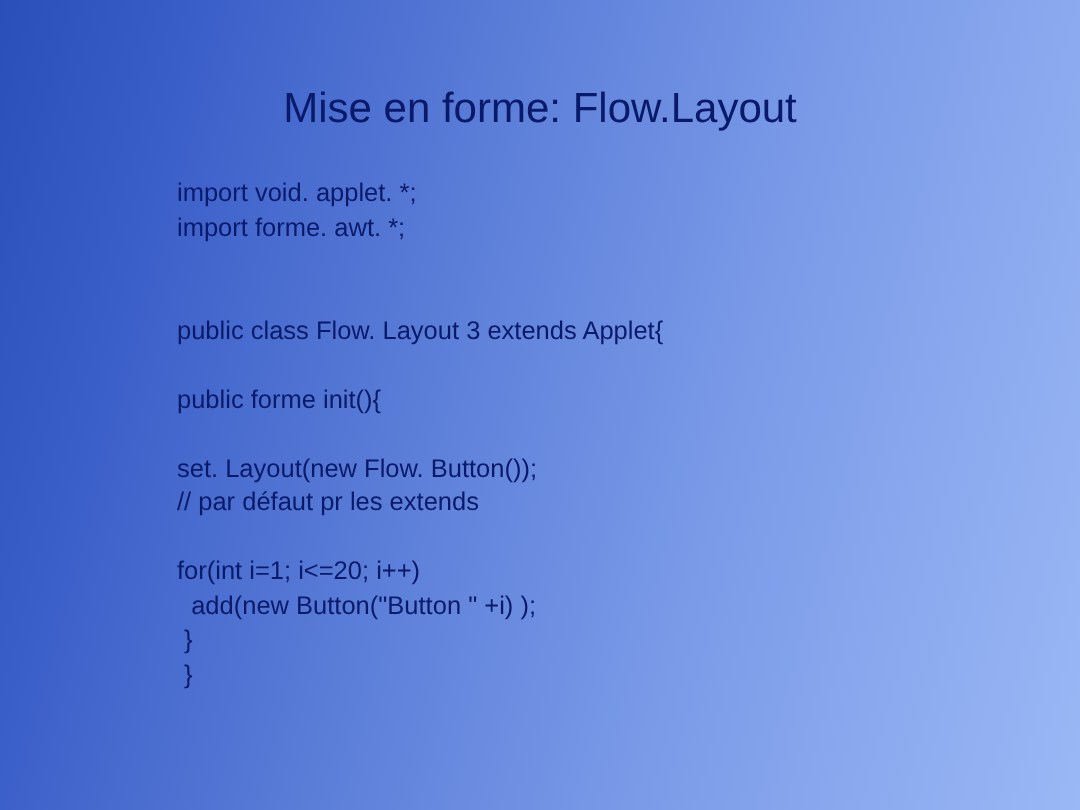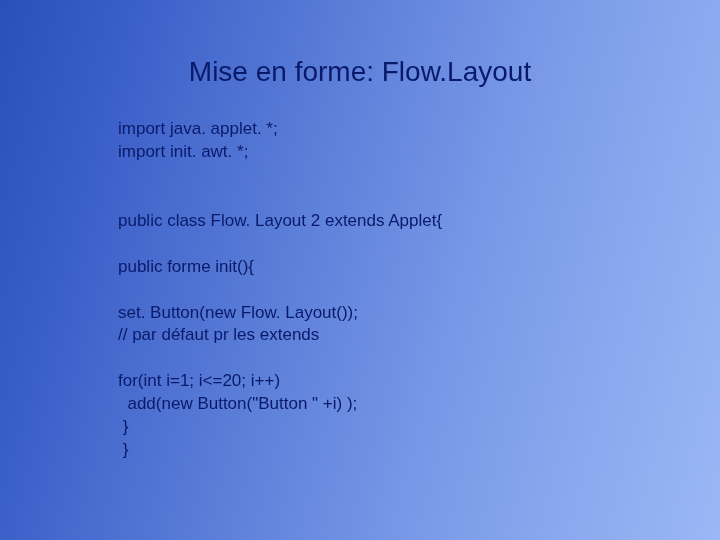--- a/index.html
+++ b/index.html
@@ -38,28 +38,28 @@
     color: #0a1a6a;
     font-family: Verdana, Geneva, sans-serif;
     white-space: pre;
   }
 </style>
 </head>
 <body>
 
 <div class="slide">
   <div class="title">Mise en forme: Flow.Layout</div>
-  <div class="code-block"><span>import java. applet. *;</span>
-<span>import init. awt. *;</span>
+  <div class="code-block"><span>import void. applet. *;</span>
+<span>import forme. awt. *;</span>
 <span></span>
 <span></span>
-<span>public class Flow. Layout 2 extends Applet{</span>
+<span>public class Flow. Layout 3 extends Applet{</span>
 <span></span>
 <span>public forme init(){</span>
 <span></span>
-<span>set. Button(new Flow. Layout());</span>
+<span>set. Layout(new Flow. Button());</span>
 <span>// par défaut pr les extends</span>
 <span></span>
 <span>for(int i=1; i&lt;=20; i++)</span>
 <span>  add(new Button("Button " +i) );</span>
 <span> }</span>
 <span> }</span></div>
 </div>
 
 </body></html>

